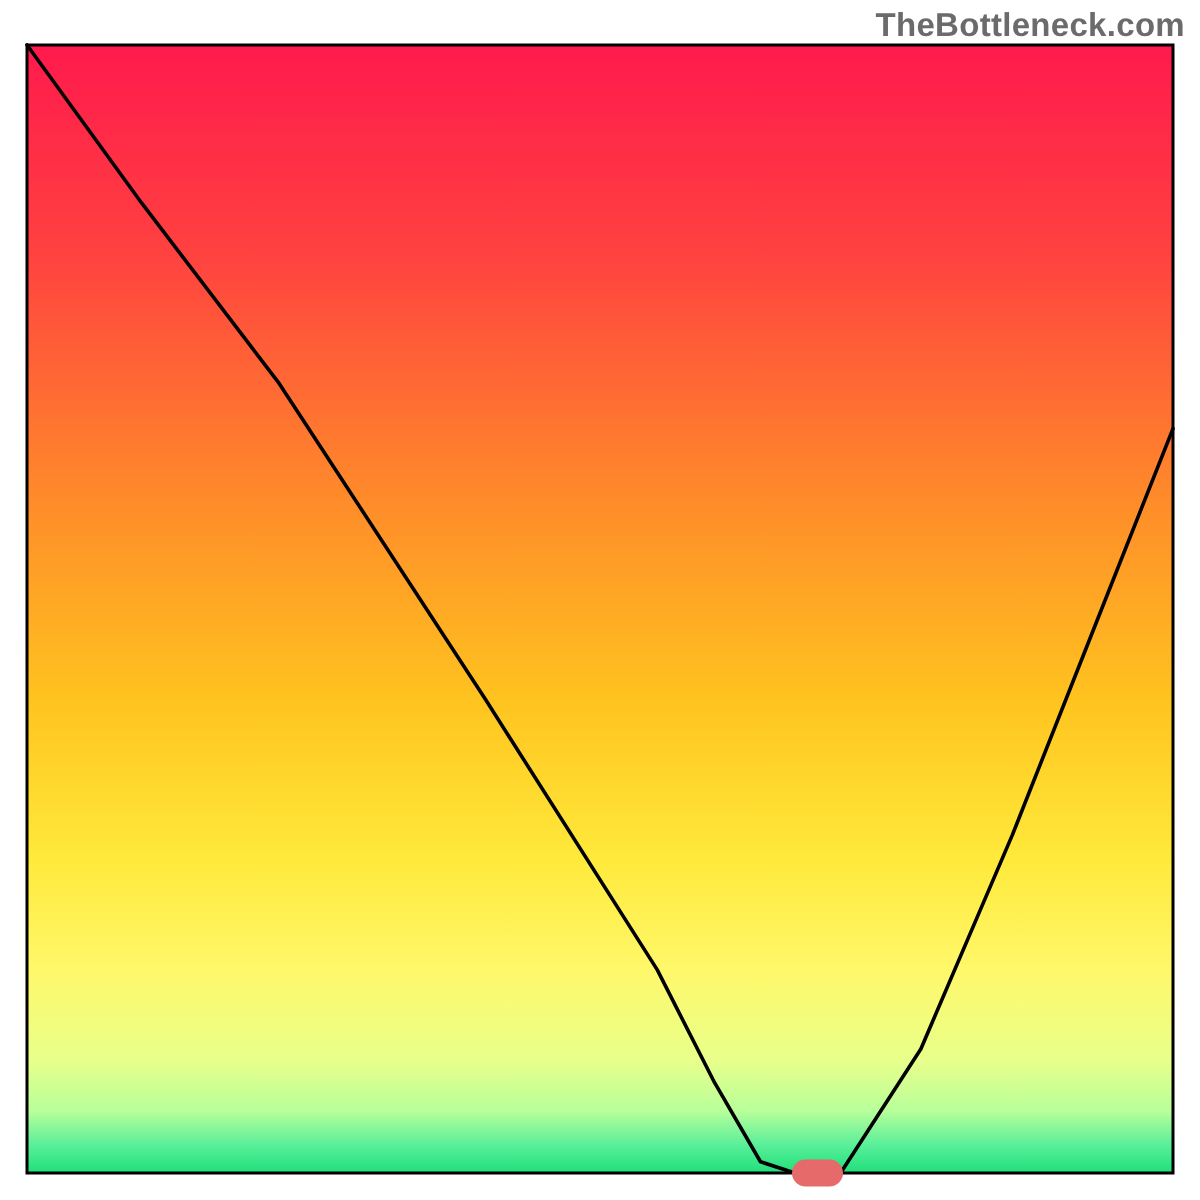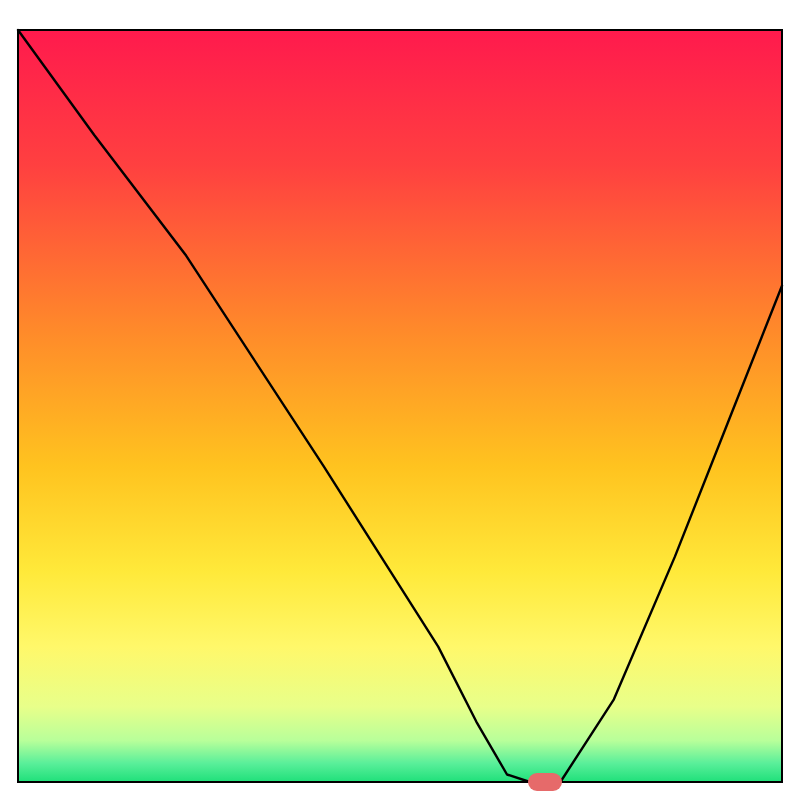--- a/index.html
+++ b/index.html
@@ -42,20 +42,21 @@
     border-radius: 9px;
     z-index: 3;
     transform: translate(-50%, -50%);
   }
 </style>
 </head>
 <body>
 
 <div class="chart-container">
 
+  <div class="watermark">TheBottleneck.com</div>
 
   <svg class="plot" viewBox="0 0 800 800" preserveAspectRatio="none">
     <defs>
       <linearGradient id="bg-grad" x1="0" y1="0" x2="0" y2="1">
           <stop offset="0%" stop-color="#ff1a4d"></stop>
           <stop offset="18%" stop-color="#ff4040"></stop>
           <stop offset="40%" stop-color="#ff8a2a"></stop>
           <stop offset="57.99999999999999%" stop-color="#ffc31f"></stop>
           <stop offset="72%" stop-color="#ffe93a"></stop>
           <stop offset="82%" stop-color="#fff86a"></stop>

